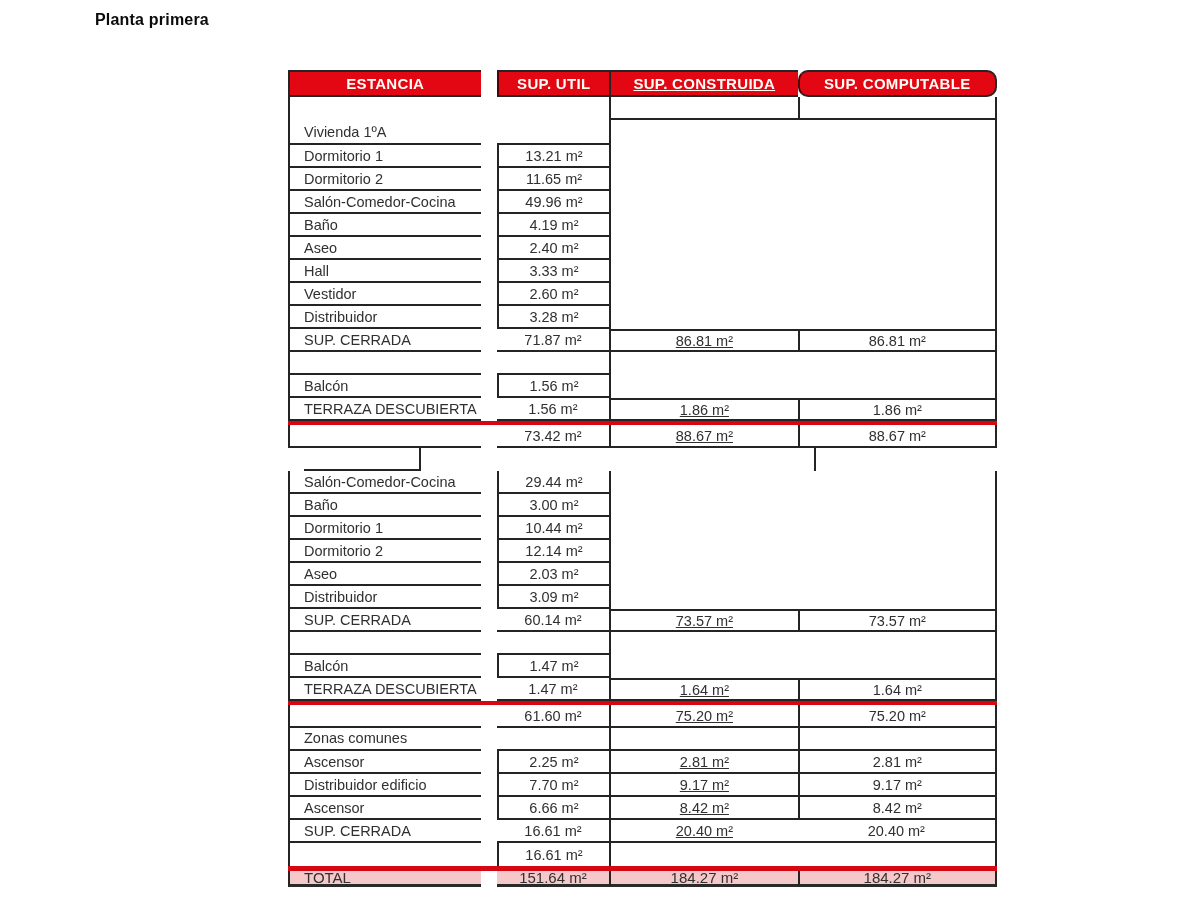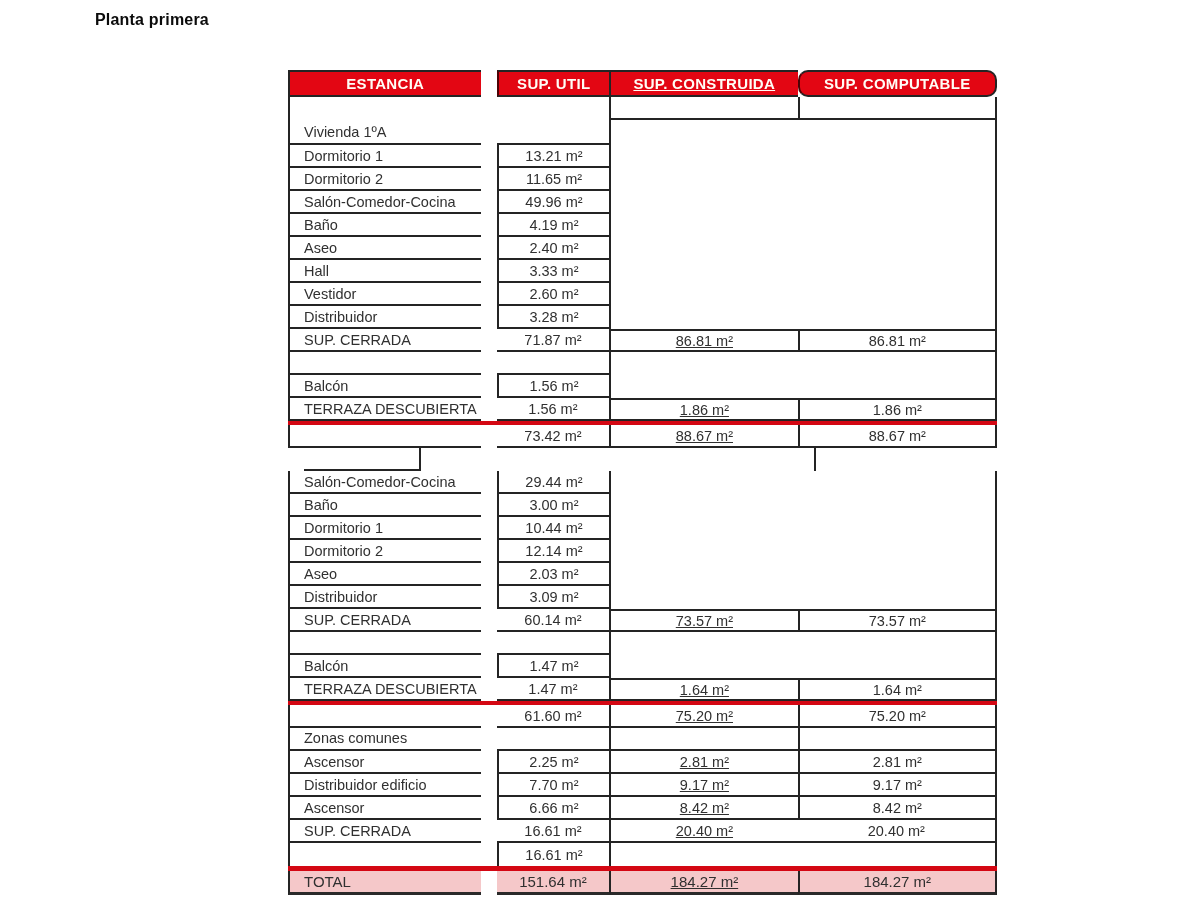--- a/index.html
+++ b/index.html
@@ -44,21 +44,21 @@
     justify-content:center;padding-left:0;letter-spacing:.3px;
     border-top:2px solid var(--bc);border-bottom:2px solid var(--bc);
   }
   .header .cell-util{border-left:2px solid #4d0205;}
   .header .cell-comp{border-left:2px solid #4d0205;border-radius:10px;}
 
   
   .row.redline{background:var(--linered);}
 
   
-  .row.total{height:24px;justify-content:flex-end;}
+  .row.total{height:16px;justify-content:flex-end;}
   .total .cell{
     background:var(--pink);font-size:15px;
     border-bottom:3px solid #2a2a2a;
   }
   .section .cell-estancia{align-items:flex-end;padding-bottom:3px;}
   .row.section{height:25px;}
   .row.section-b,.row.section-z{height:23px;}
 </style>
 </head>
 <body>

